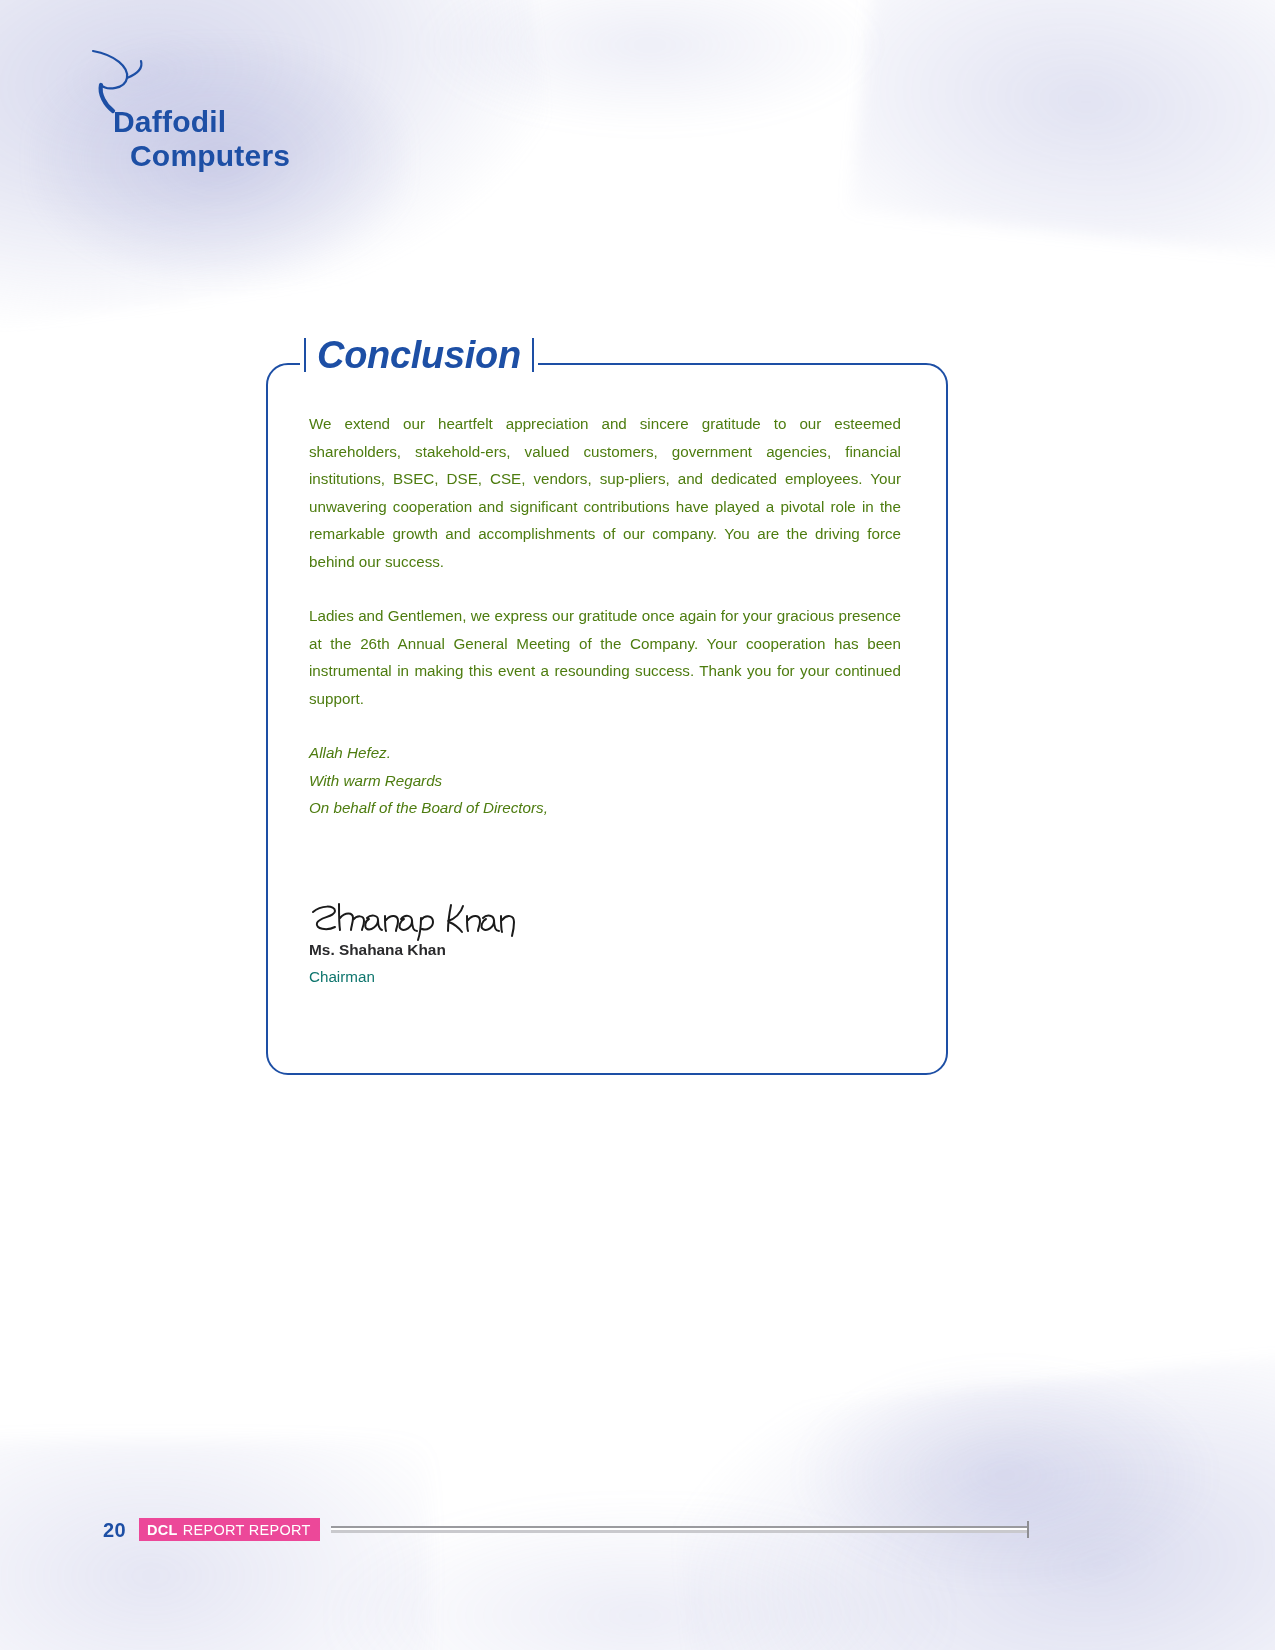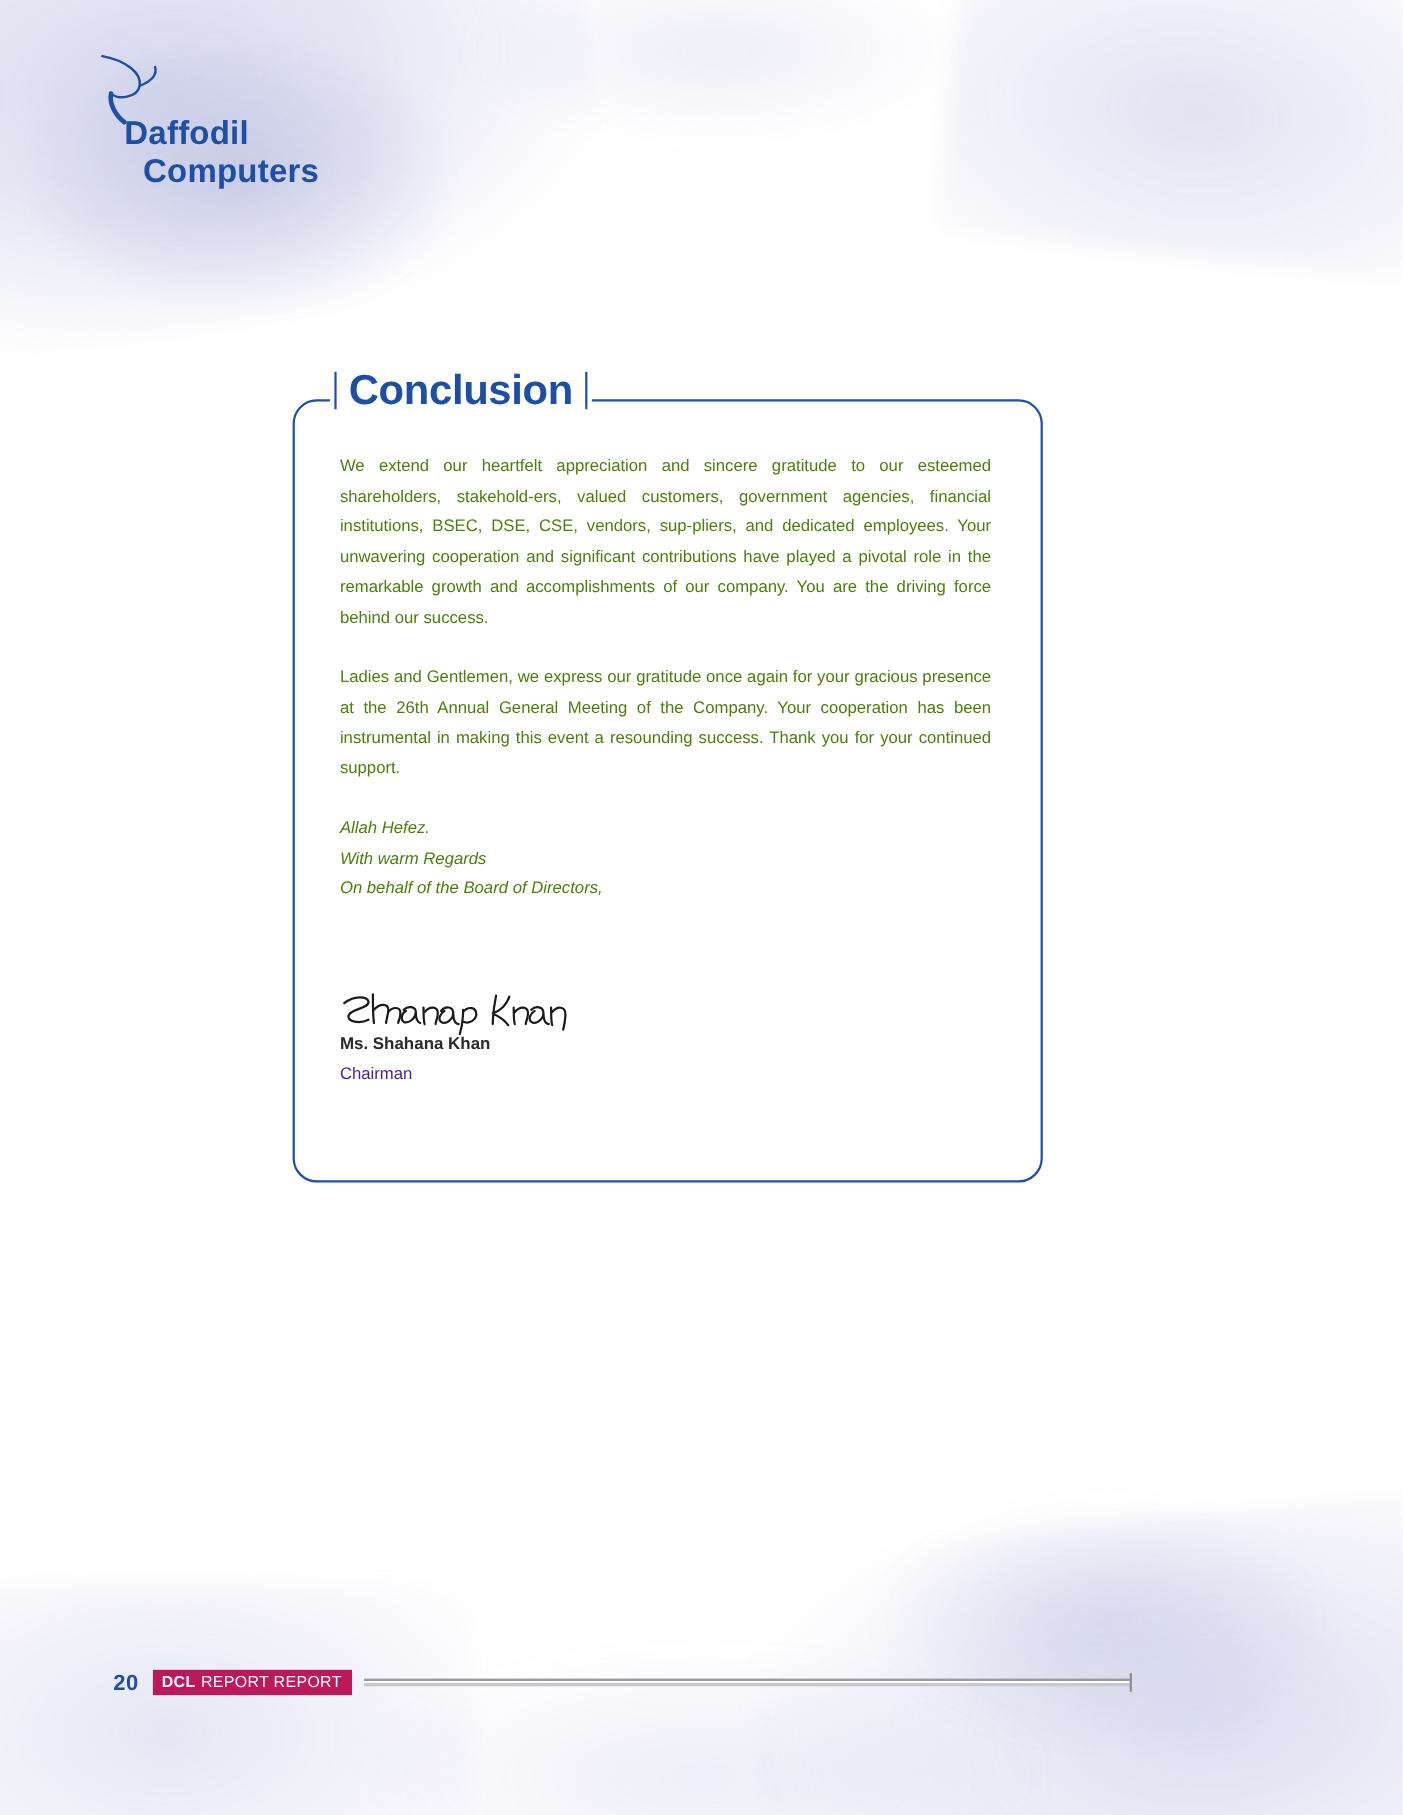--- a/index.html
+++ b/index.html
@@ -147,20 +147,21 @@
     background: #1d4fa5;
     display: inline-block;
   }
   .card-title {
     color: #1d4fa5;
     font-size: 38px;
     font-weight: bold;
     letter-spacing: -0.3px;
     margin: 0 11px;
     line-height: 1;
+    font-style: italic;
   }
 
   .card-body {
     position: absolute;
     left: 309px;
     top: 410px;
     width: 592px;
     color: #4d7c0f;
     font-size: 15.2px;
     line-height: 27.5px;
@@ -191,21 +192,21 @@
     top: 941px;
     font-size: 15.4px;
     font-weight: bold;
     color: #2a2a2c;
   }
   .sig-role {
     position: absolute;
     left: 309px;
     top: 968px;
     font-size: 15.2px;
-    color: #4c1d95;
+    color: #0f766e;
   }
 
   
   .footer {
     position: absolute;
     left: 103px;
     bottom: 108px;
     width: 1070px;
     height: 24px;
   }
@@ -216,21 +217,21 @@
     font-size: 20px;
     font-weight: bold;
     color: #1d4fa5;
     letter-spacing: 0.4px;
   }
   .footer-badge {
     position: absolute;
     left: 36px;
     top: 0;
     height: 23px;
-    background: #be185d;
+    background: #ec4899;
     color: #ffffff;
     font-size: 14.5px;
     font-weight: bold;
     letter-spacing: 0.3px;
     display: flex;
     align-items: center;
     padding: 0 9px 0 8px;
   }
   .footer-badge .dcl {
     margin-right: 5px;

